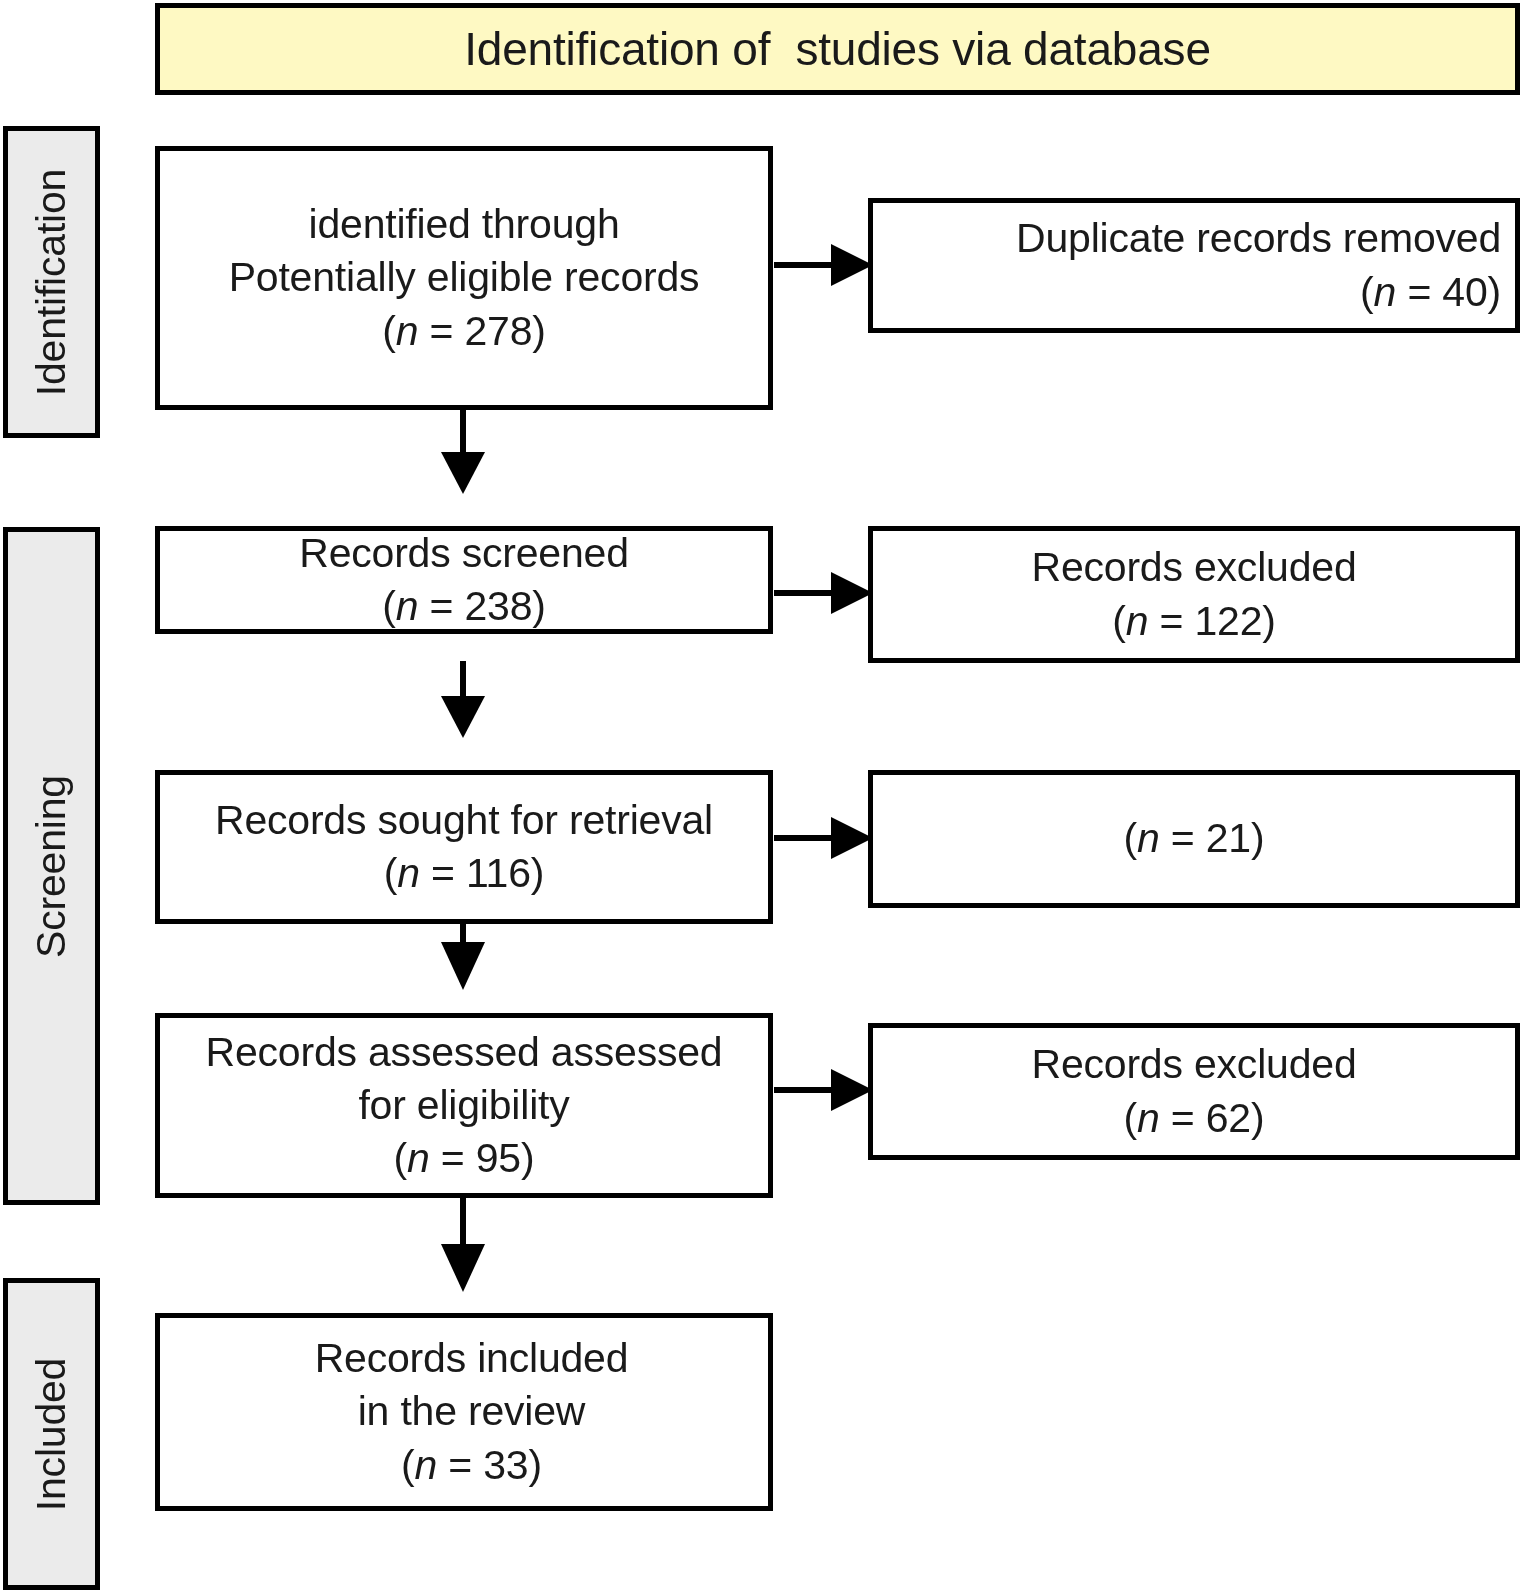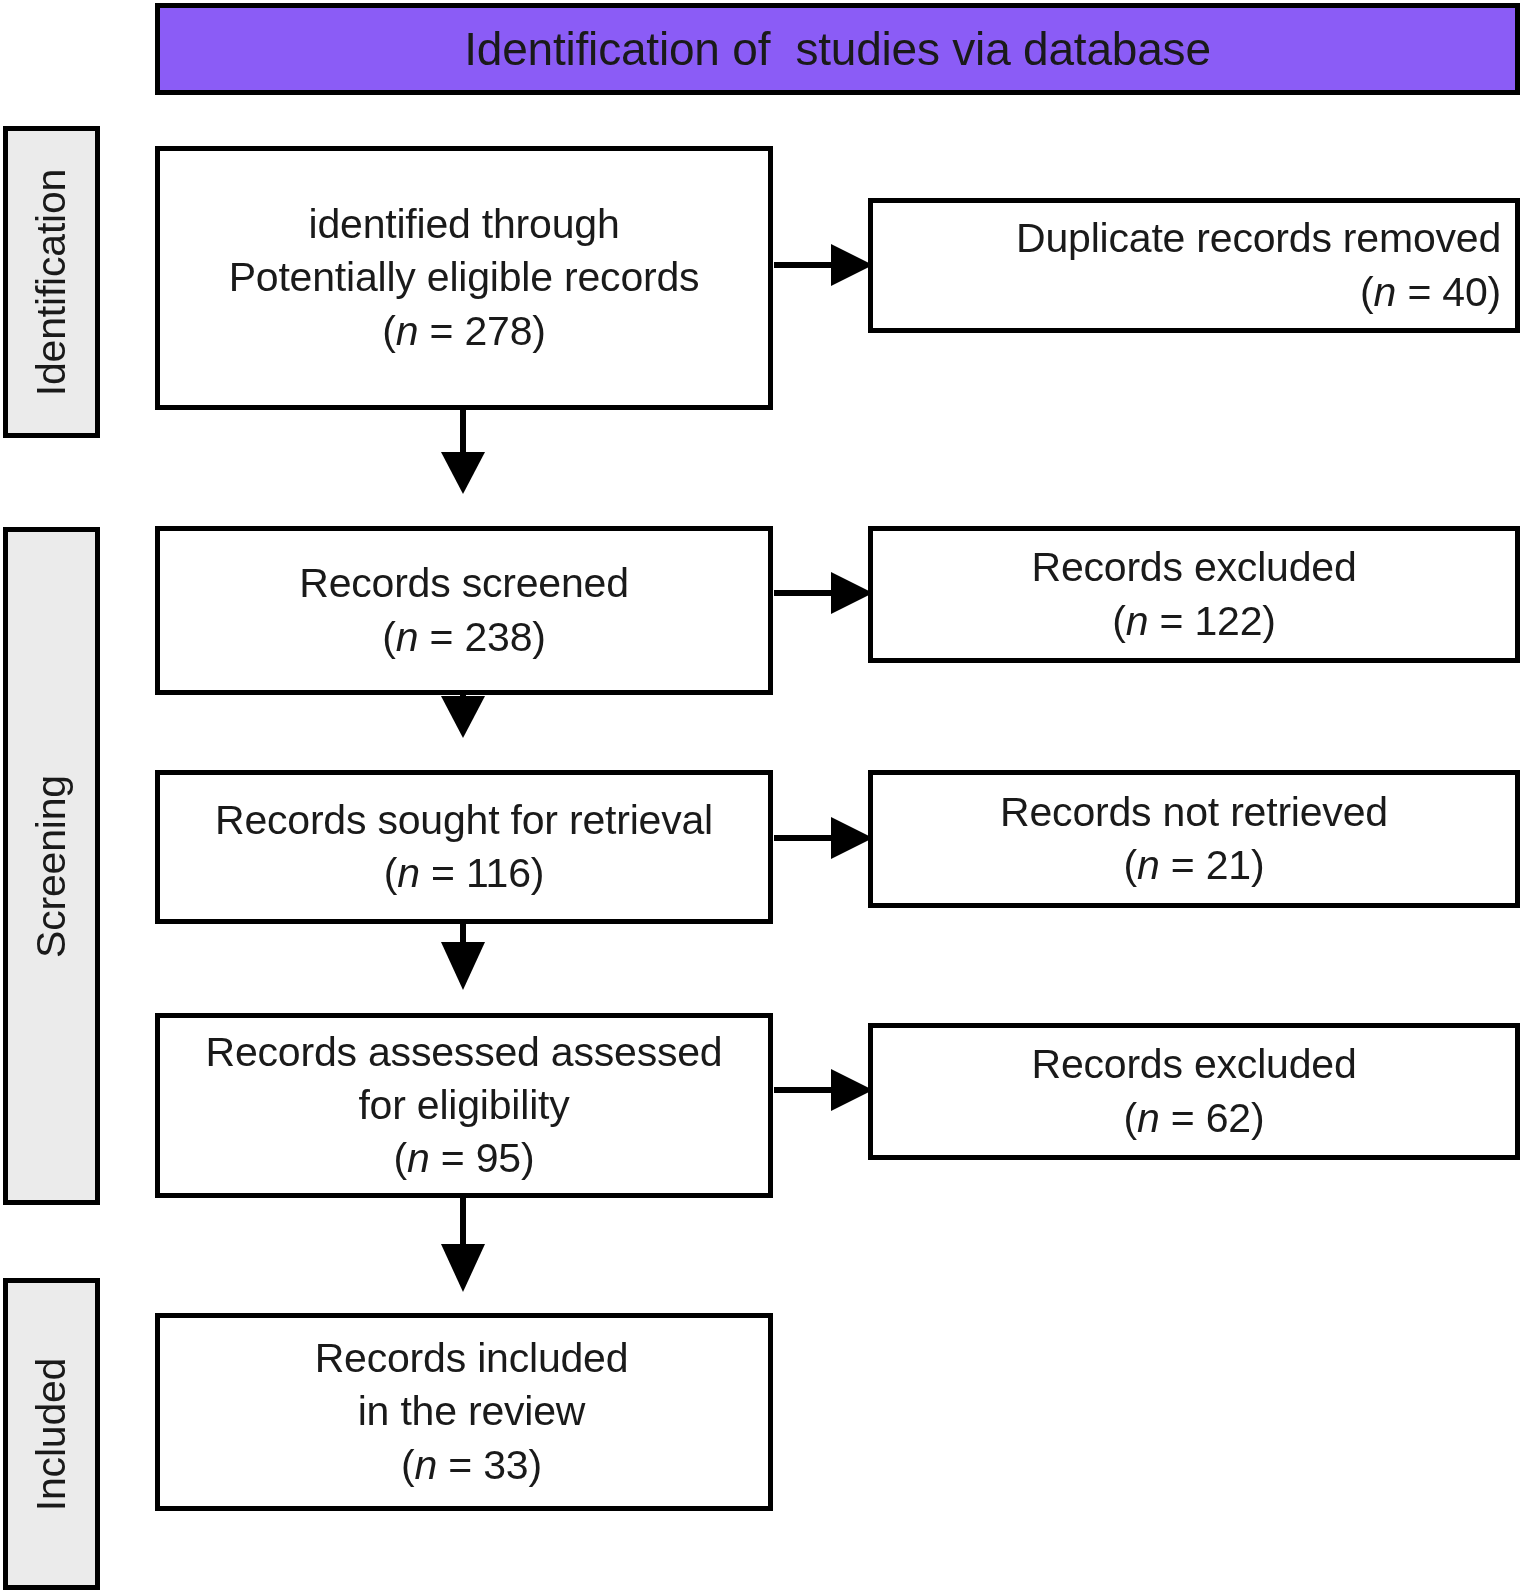--- a/index.html
+++ b/index.html
@@ -58,21 +58,21 @@
     font-weight: 400;
     color: #1a1a1a;
     letter-spacing: -0.2px;
   }
 
   
   .titlebar {
     position: absolute;
     box-sizing: border-box;
     border: 5px solid #000000;
-    background: #8b5cf6;
+    background: #fef9c3;
     display: flex;
     align-items: center;
     justify-content: center;
     font-family: "Liberation Sans", sans-serif;
     font-size: 46px;
     color: #1a1a1a;
     letter-spacing: -0.2px;
     white-space: pre;
   }
 
@@ -153,21 +153,21 @@
   </svg>
 
   <div class="box" style="left:155px; top:146px; width:618px; height:264px;">
     <div class="inner">
       <div>identified through</div>
       <div>Potentially eligible records</div>
       <div>(<span class="nital">n</span> <span>= 278</span>)</div>
     </div>
   </div>
 
-  <div class="box" style="left:155px; top:526px; width:618px; height:169px;">
+  <div class="box" style="left:155px; top:526px; width:618px; height:108px;">
     <div class="inner">
       <div>Records screened</div>
       <div>(<span class="nital">n</span> <span>= 238</span>)</div>
     </div>
   </div>
 
   <div class="box" style="left:155px; top:770px; width:618px; height:154px;">
     <div class="inner">
       <div>Records sought for retrieval</div>
       <div>(<span class="nital">n</span> <span>= 116</span>)</div>
@@ -199,21 +199,20 @@
 
   <div class="box" style="left:868px; top:526px; width:652px; height:137px;">
     <div class="inner">
       <div>Records excluded</div>
       <div>(<span class="nital">n</span> <span>= 122</span>)</div>
     </div>
   </div>
 
   <div class="box" style="left:868px; top:770px; width:652px; height:138px;">
     <div class="inner">
-      <div>Records not retrieved</div>
       <div>(<span class="nital">n</span> <span>= 21</span>)</div>
     </div>
   </div>
 
   <div class="box" style="left:868px; top:1023px; width:652px; height:137px;">
     <div class="inner">
       <div>Records excluded</div>
       <div>(<span class="nital">n</span> <span>= 62</span>)</div>
     </div>
   </div>

